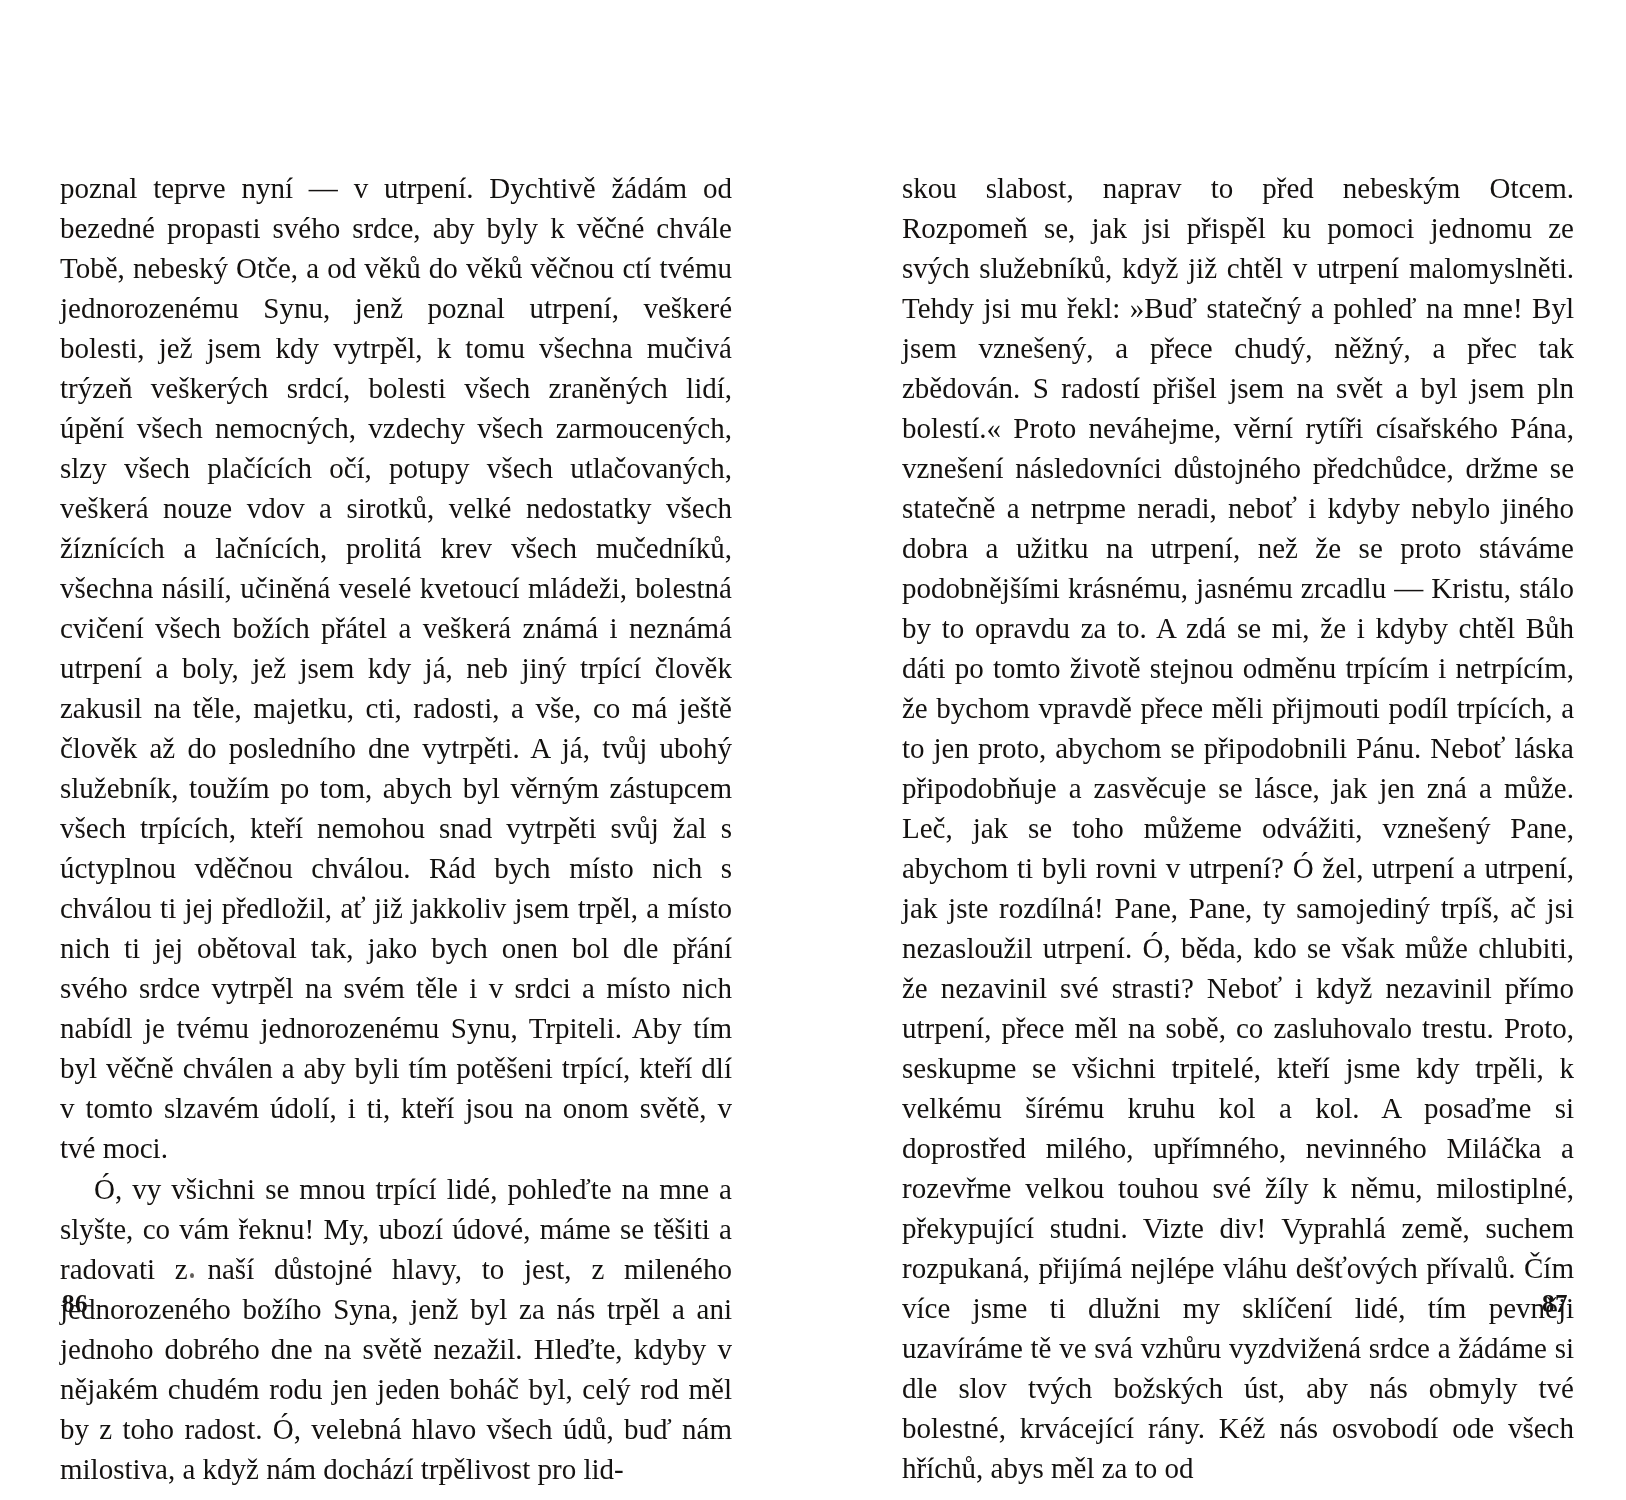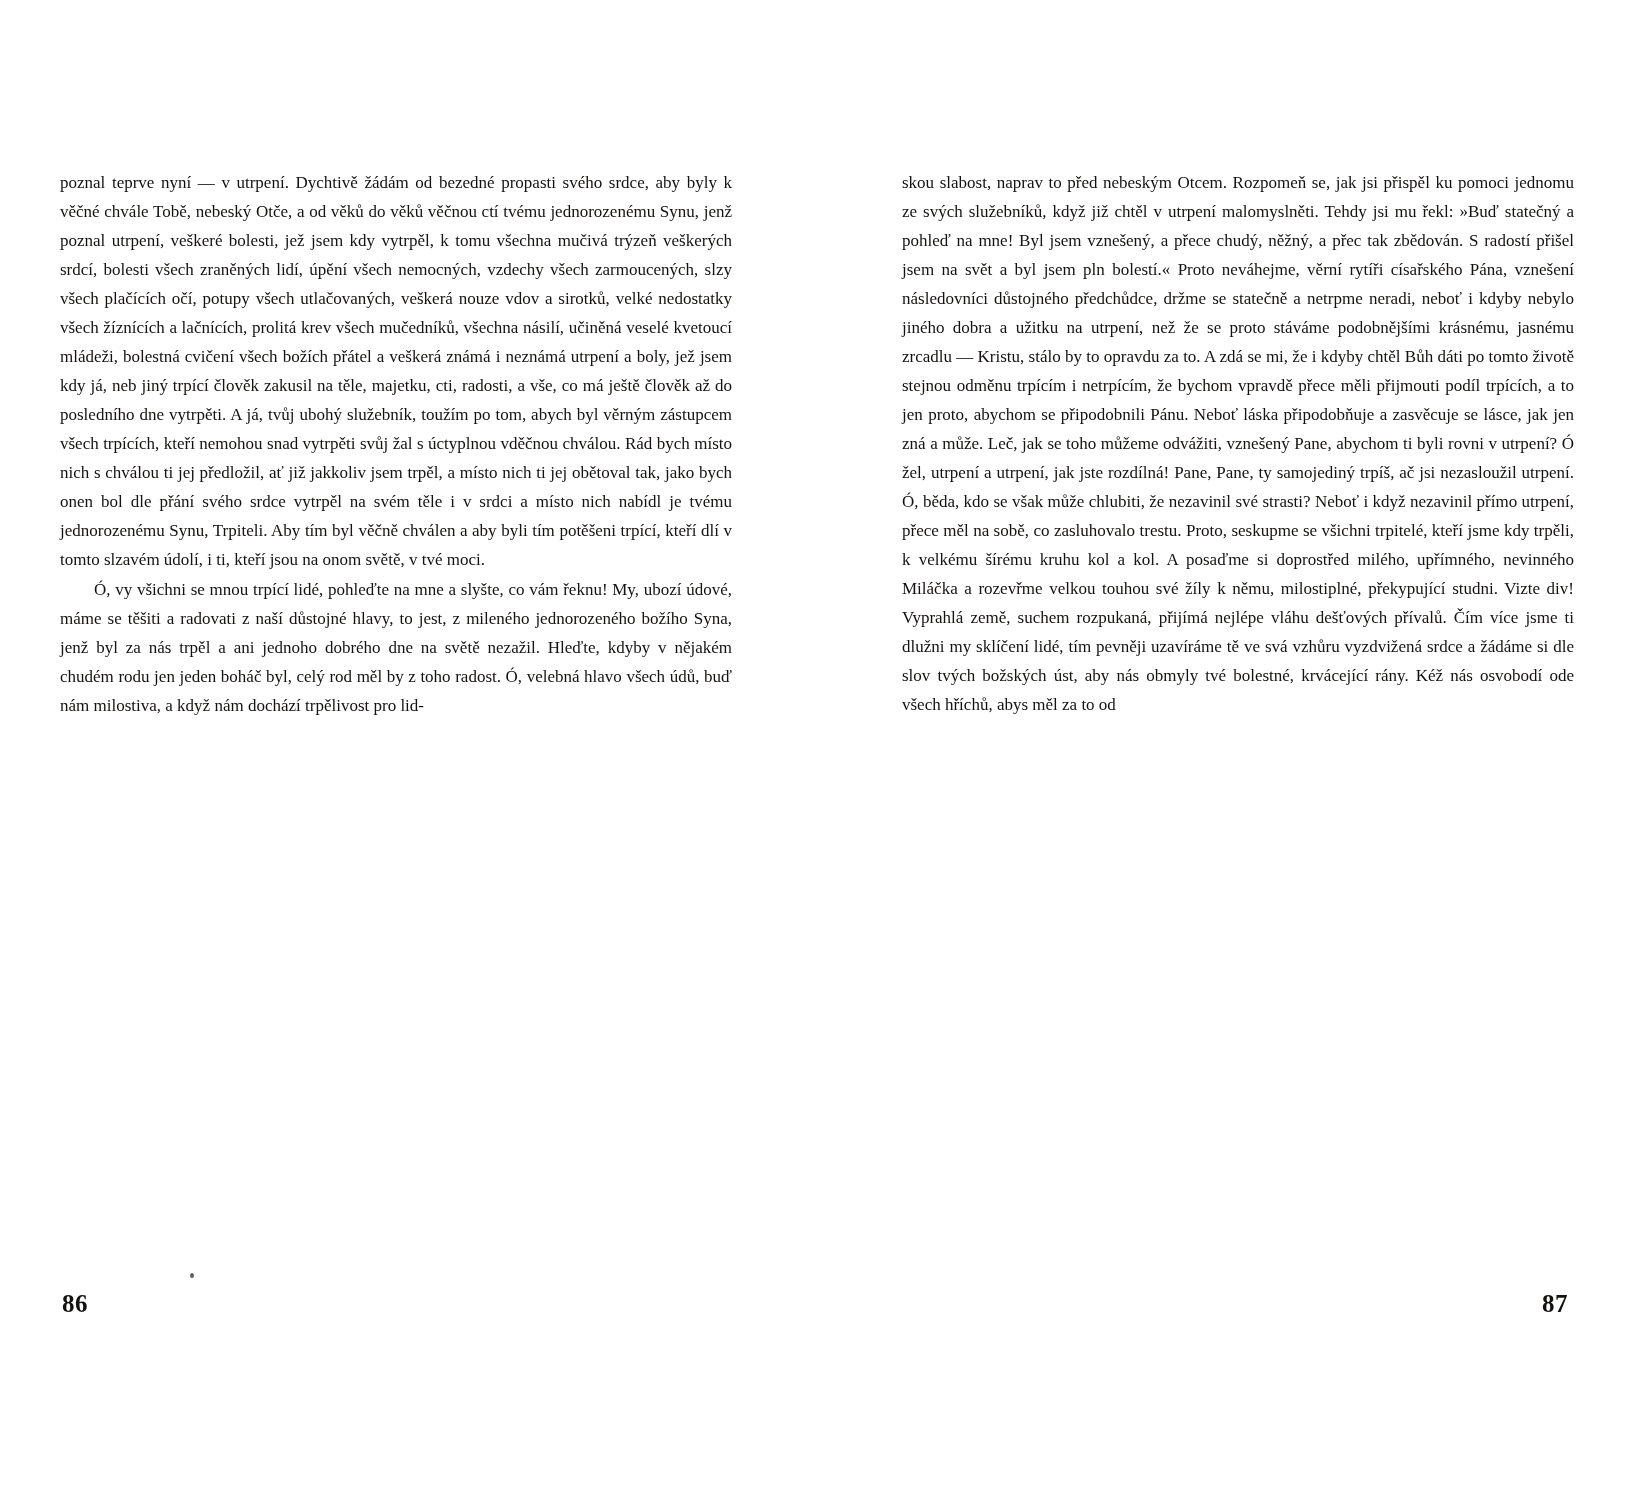--- a/index.html
+++ b/index.html
@@ -21,22 +21,22 @@
     top: 168px;
     left: 0;
     width: 1626px;
     display: flex;
     justify-content: space-between;
   }
   .column {
     width: 672px;
     text-align: justify;
     text-justify: inter-word;
-    font-size: 17px;
-    line-height: 29px;
+    font-size: 29px;
+    line-height: 40px;
     hyphens: manual;
   }
   .column.left {
     margin-left: 60px;
   }
   .column.right {
     margin-right: 52px;
   }
   .column p {
     margin: 0;

